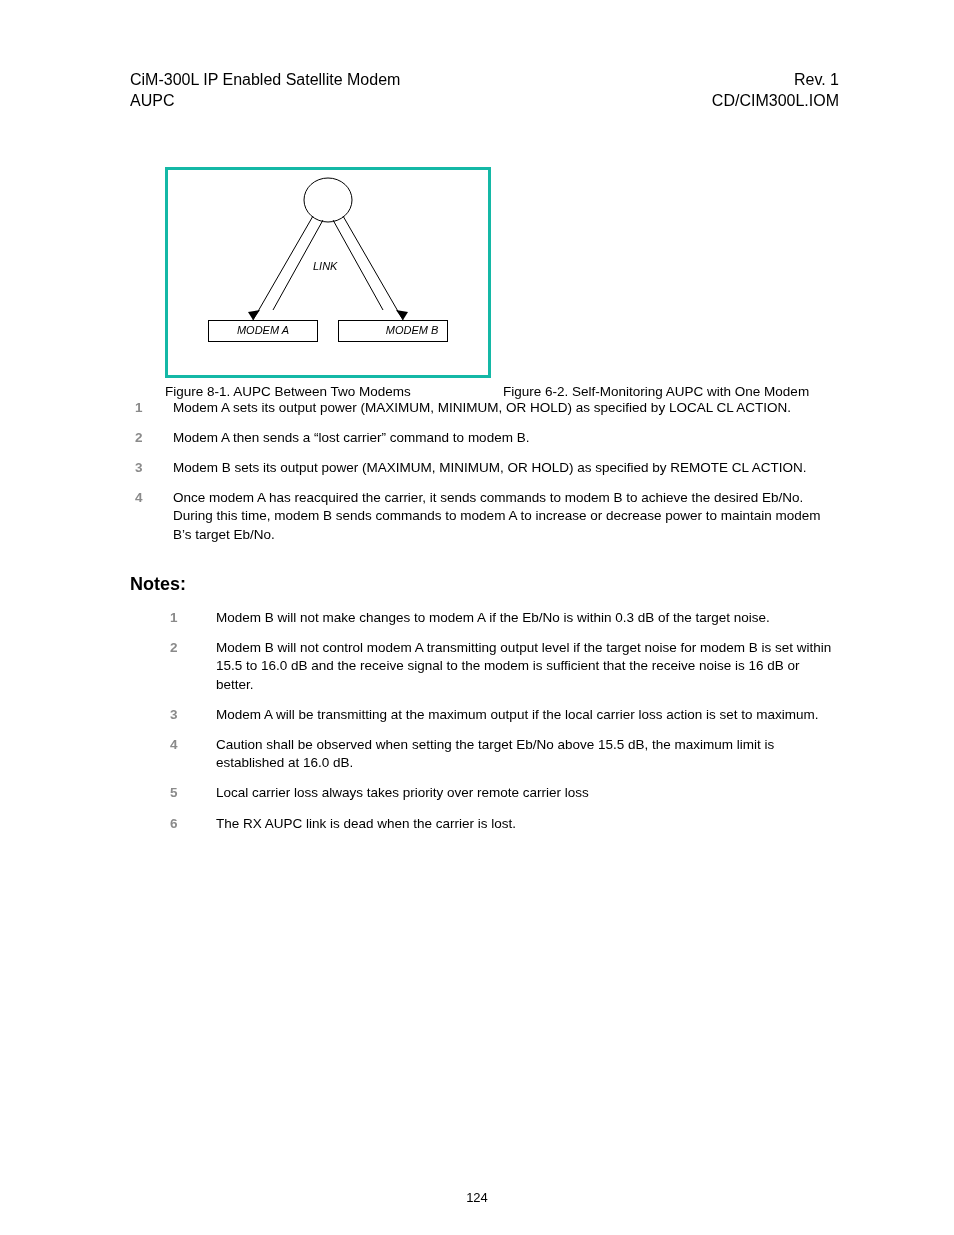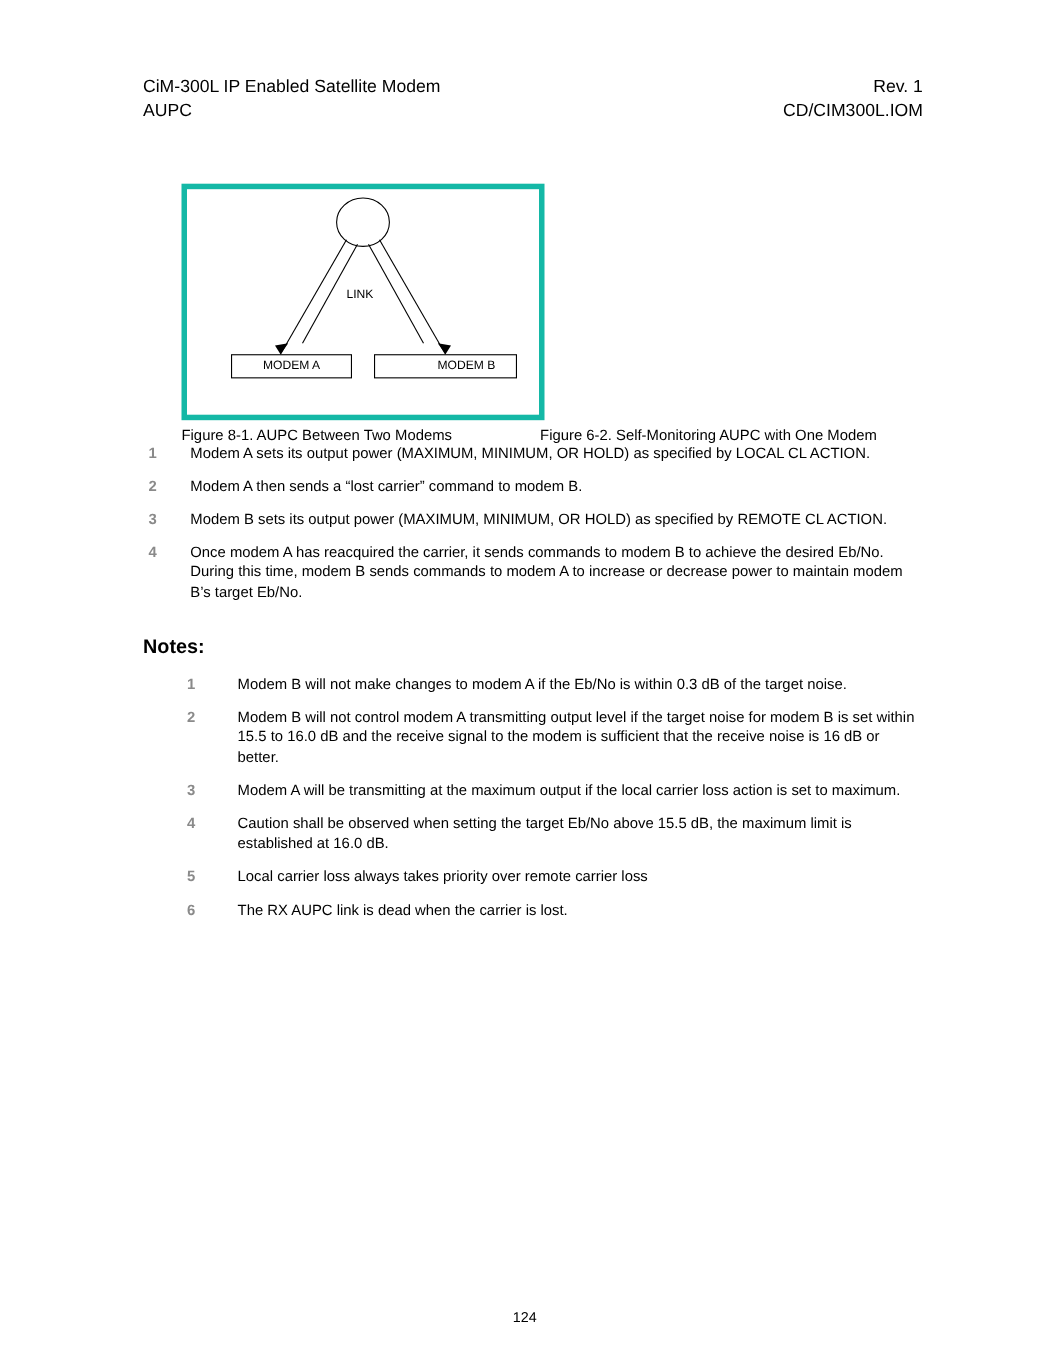--- a/index.html
+++ b/index.html
@@ -25,29 +25,30 @@
   }
   .header-left, .header-right { }
   .header-right { text-align: right; }
 
   .figures-row {
     display: flex;
     gap: 10px;
     margin-left: 35px;
   }
   .figure-box {
-    border: 5px solid #14b8a6;
+    border: 3px solid #14b8a6;
     height: 205px;
     position: relative;
+    font-style: italic;
   }
   .fig1 { width: 320px; }
   .fig2 { width: 310px; }
   .captions-row {
     display: flex;
-    gap: 6px;
+    gap: 18px;
     margin-left: 35px;
     font-size: 13.5px;
     margin-top: 6px;
   }
   .cap1 { width: 320px; }
   .cap2 { width: 310px; }
 
   .intro {
     font-family: "Times New Roman", Times, serif;
     font-size: 17px;
@@ -149,21 +150,21 @@
         <line x1="145" y1="46" x2="85" y2="150" stroke="#000"></line>
         <polygon points="85,150 92,140 80,142" fill="#000"></polygon>
         <line x1="155" y1="50" x2="105" y2="140" stroke="#000"></line>
 
         <line x1="175" y1="46" x2="235" y2="150" stroke="#000"></line>
         <polygon points="235,150 228,140 240,142" fill="#000"></polygon>
         <line x1="165" y1="50" x2="215" y2="140" stroke="#000"></line>
       </svg>
       <div class="diagram-label" style="left:145px; top:90px;">LINK</div>
       <div class="modem-box" style="left:40px; top:150px; width:110px;">MODEM A</div>
-      <div class="modem-box" style="left:170px; top:150px; width:130px;padding-left:38px;">MODEM B</div>
+      <div class="modem-box" style="left:170px; top:150px; width:110px;padding-left:38px;">MODEM B</div>
     </div>
 
 
   </div>
 
   <div class="captions-row">
     <div class="cap1">Figure 8-1.  AUPC Between Two Modems</div>
     <div class="cap2">Figure 6-2.  Self-Monitoring AUPC with One Modem</div>
   </div>
 

